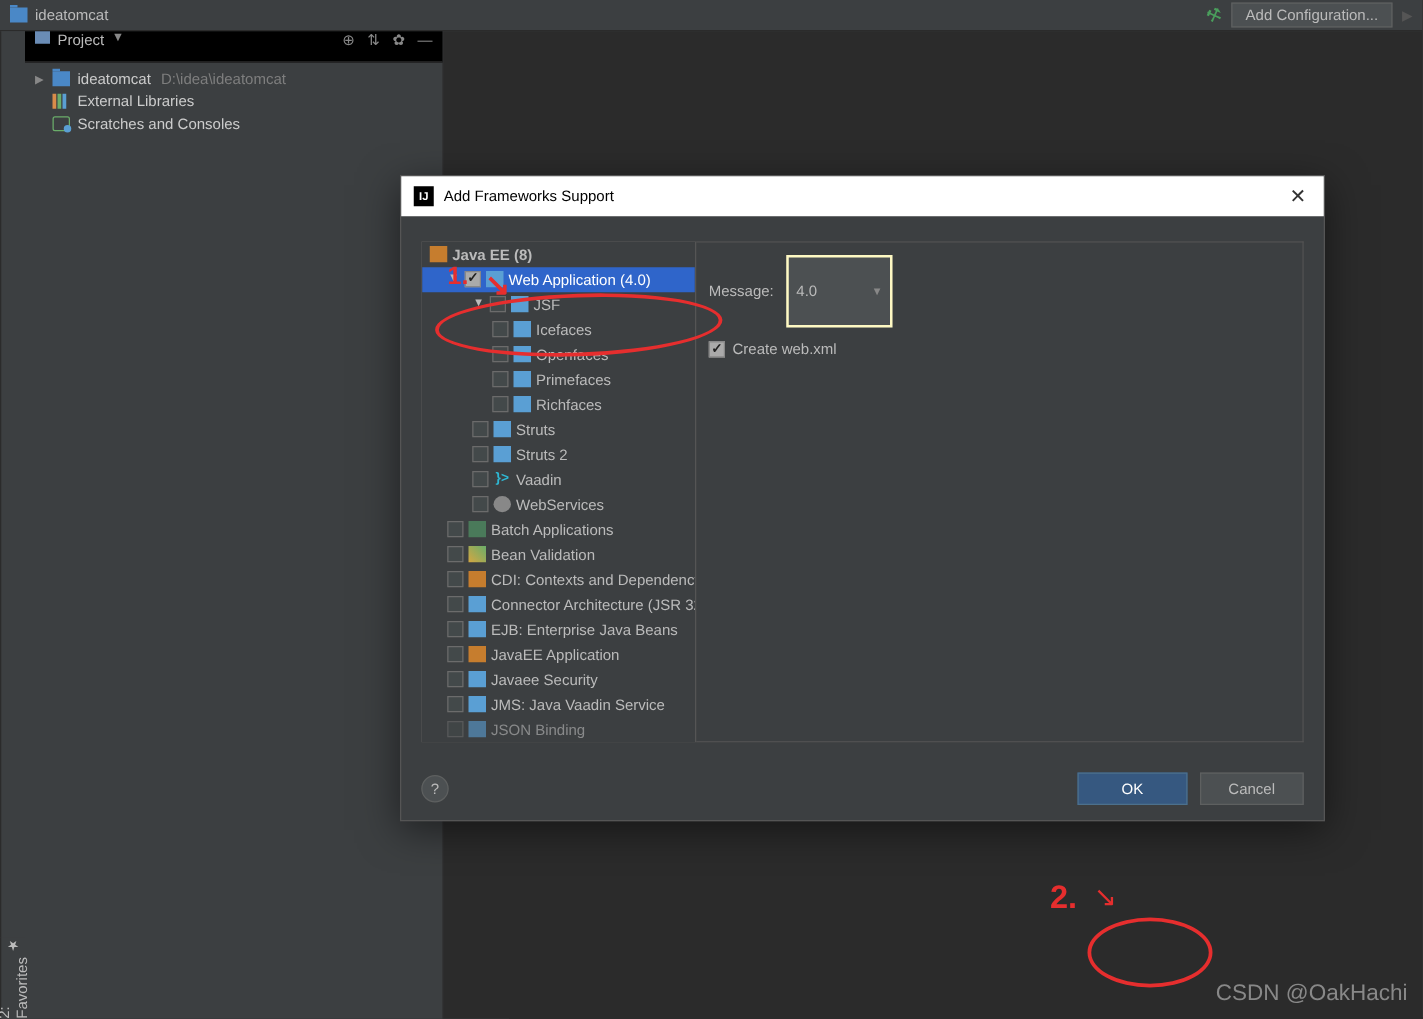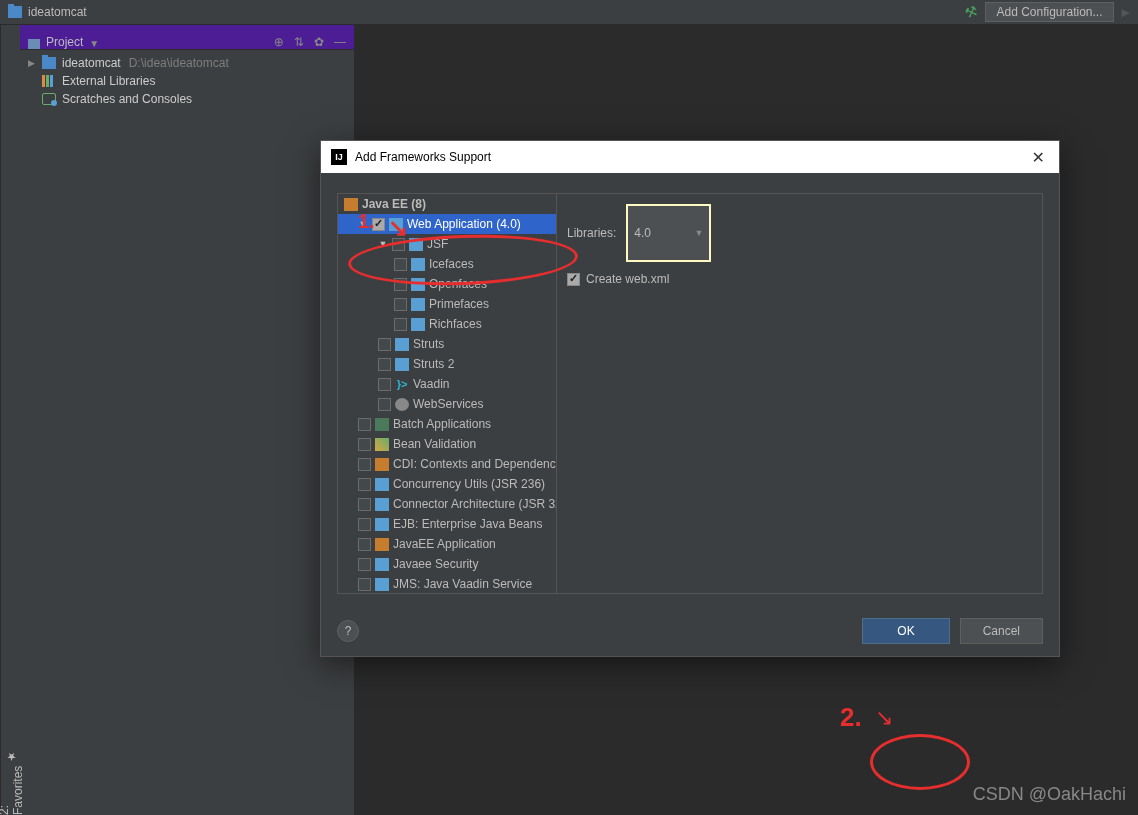--- a/index.html
+++ b/index.html
@@ -9,21 +9,21 @@
 .toolbar .folder-ic::before{content:"";position:absolute;top:-2px;left:0;width:6px;height:2px;background:#4a88c7}
 .toolbar-title{color:#bbb}
 .toolbar-right{margin-left:auto;display:flex;align-items:center;gap:8px}
 .hammer-ic{color:#4a9e5c;font-size:14px;transform:rotate(-20deg)}
 .add-config-btn{background:#4c5052;border:1px solid #5e6060;color:#bbb;padding:3px 10px;height:20px;display:flex;align-items:center}
 .run-ic{color:#555;font-size:11px}
 .main{display:flex;height:calc(100% - 25px)}
 .left-tab{width:20px;background:#3c3f41;border-right:1px solid #2b2b2b;writing-mode:vertical-rl;transform:rotate(180deg);display:flex;align-items:center;padding:8px 0;font-size:11px;color:#bbb}
 .left-tab .tab-item{padding:6px 3px;display:flex;align-items:center;gap:3px}
 .proj-panel{width:335px;background:#3c3f41;border-right:1px solid #2b2b2b}
-.proj-header{height:25px;background:#4c1d95;display:flex;align-items:flex-end;padding:0 8px;border-bottom:1px solid #2b2b2b}
+.proj-header{height:25px;background:#000000;display:flex;align-items:flex-start;padding:0 8px;border-bottom:1px solid #2b2b2b}
 .proj-header .proj-ic{width:12px;height:10px;background:#6a8cb5;margin-right:6px}
 .proj-header-title{color:#bbb}
 .proj-header-arrow{color:#888;margin-left:6px;font-size:10px}
 .proj-header-tools{margin-left:auto;display:flex;gap:10px;color:#888;font-size:13px}
 .proj-tree{padding:4px 0}
 .tree-row{display:flex;align-items:center;padding:2px 8px;gap:4px}
 .tree-arrow{color:#888;font-size:9px;width:10px}
 .tree-arrow.r{transform:none}
 .tree-ic{width:14px;height:12px;margin-right:2px}
 .ic-folder{background:#4a88c7;position:relative}
@@ -43,21 +43,21 @@
 .dlg-title{height:32px;background:#fff;color:#000;display:flex;align-items:center;padding:0 10px;font-size:12px}
 .dlg-title-ic{width:16px;height:16px;background:#000;color:#fff;display:flex;align-items:center;justify-content:center;font-size:9px;font-weight:bold;margin-right:8px}
 .dlg-close{margin-left:auto;font-size:16px;color:#333;cursor:pointer;padding:0 4px}
 .dlg-body{flex:1;padding:12px 16px;display:flex;flex-direction:column;overflow:hidden}
 .dlg-desc{color:#bbb;line-height:1.5;margin-bottom:8px}
 .dlg-split{flex:1;display:flex;gap:0;overflow:hidden}
 .fw-panel{width:220px;border:1px solid #555;background:#3c3f41;overflow-y:auto;position:relative}
 .fw-panel::-webkit-scrollbar{width:10px}
 .fw-panel::-webkit-scrollbar-track{background:#3c3f41}
 .fw-panel::-webkit-scrollbar-thumb{background:#5e6060;border-radius:2px}
-.fw-row{display:flex;align-items:center;padding:3px 6px;gap:4px;white-space:nowrap}
+.fw-row{display:flex;align-items:flex-start;padding:3px 6px;gap:4px;white-space:nowrap}
 .fw-row.sel{background:#2f65ca;color:#fff}
 .fw-arrow{font-size:9px;width:10px;text-align:center;color:#bbb}
 .fw-chk{width:13px;height:13px;background:#43494a;border:1px solid #6b6b6b;flex-shrink:0}
 .fw-chk.checked{background:#aaa;border-color:#888;position:relative}
 .fw-chk.checked::after{content:"✓";position:absolute;left:1px;top:-2px;color:#222;font-size:11px;font-weight:bold}
 .fw-ic{width:14px;height:13px;flex-shrink:0}
 .ic-ee{background:#c67d2e}
 .ic-web{background:#5a9fd4}
 .ic-jsf{background:#5a9fd4}
 .ic-face{background:#5a9fd4}
@@ -233,25 +233,20 @@
           <span class="fw-label">Bean Validation</span>
         </div>
         <div class="fw-row fw-indent1">
           <div class="fw-chk"></div>
           <div class="fw-ic ic-cdi"></div>
           <span class="fw-label">CDI: Contexts and Dependency Injection</span>
         </div>
         <div class="fw-row fw-indent1">
           <div class="fw-chk"></div>
           <div class="fw-ic ic-web"></div>
-          <span class="fw-label">Concurrency Utils (JSR 236)</span>
-        </div>
-        <div class="fw-row fw-indent1">
-          <div class="fw-chk"></div>
-          <div class="fw-ic ic-web"></div>
           <span class="fw-label">Connector Architecture (JSR 322)</span>
         </div>
         <div class="fw-row fw-indent1">
           <div class="fw-chk"></div>
           <div class="fw-ic ic-web"></div>
           <span class="fw-label">EJB: Enterprise Java Beans</span>
         </div>
         <div class="fw-row fw-indent1">
           <div class="fw-chk"></div>
           <div class="fw-ic ic-ee"></div>
@@ -268,21 +263,21 @@
           <span class="fw-label">JMS: Java Vaadin Service</span>
         </div>
         <div class="fw-row fw-indent1" style="opacity:0.6">
           <div class="fw-chk"></div>
           <div class="fw-ic ic-web"></div>
           <span class="fw-label">JSON Binding</span>
         </div>
       </div>
       <div class="opt-panel">
         <div class="opt-row">
-          <span class="opt-label">Libraries:</span>
+          <span class="opt-label">Message:</span>
           <div class="opt-select">
             <span>4.0</span>
             <span class="opt-select-arr">▼</span>
           </div>
         </div>
         <div class="opt-chk-row">
           <div class="fw-chk checked"></div>
           <span class="opt-label">Create web.xml</span>
         </div>
       </div>

